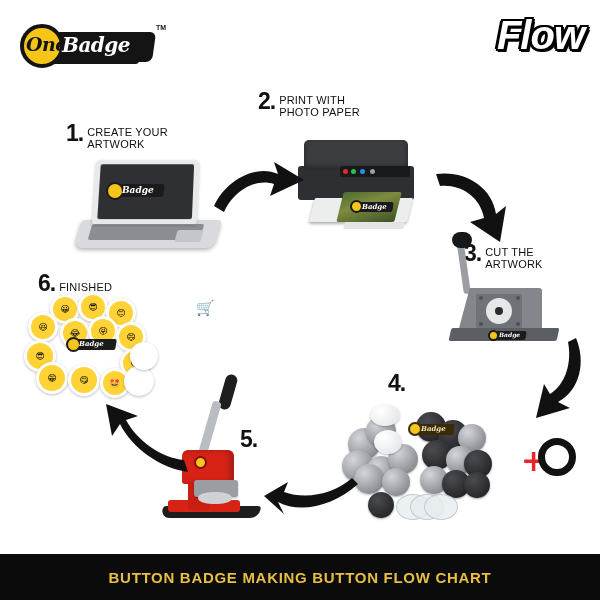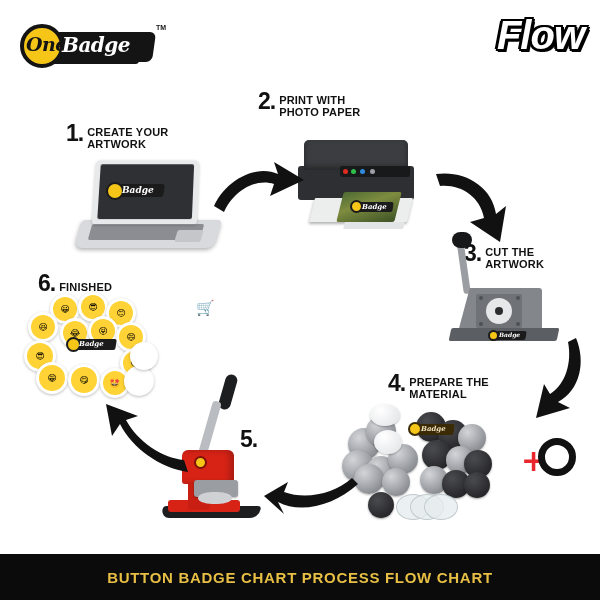--- a/index.html
+++ b/index.html
@@ -5,21 +5,21 @@
   html,body{margin:0;padding:0;background:#fff;}
   body{width:600px;height:600px;overflow:hidden;
        font-family:"Liberation Sans","DejaVu Sans",sans-serif;}
   #canvas{position:relative;width:600px;height:600px;background:#ffffff;overflow:hidden;}
 
   
   .abs{position:absolute;}
   .step-label{position:absolute;display:flex;align-items:flex-start;gap:4px;}
   .step-num{font-size:23px;font-weight:bold;color:#111;line-height:.85;letter-spacing:-1px;}
   .step-num::after{content:".";}
-  .step-txt{font-size:11px;font-weight:bold;color:#111;line-height:1.12;
+  .step-txt{font-size:11px;font-weight:normal;color:#111;line-height:1.12;
             letter-spacing:.2px;text-transform:uppercase;padding-top:2px;white-space:pre-line;}
 
   
   #logo{left:14px;top:20px;width:150px;height:52px;}
   .lg-circle{position:absolute;left:6px;top:4px;width:44px;height:44px;border-radius:50%;
              background:#F5C518;border:4px solid #141414;box-sizing:border-box;}
   .lg-plate{position:absolute;left:28px;top:12px;width:112px;height:30px;background:#141414;
             border-radius:6px;transform:skewX(-8deg);}
   .lg-plate2{position:absolute;left:33px;top:38px;width:92px;height:6px;background:#141414;
              border-radius:3px;transform:skewX(-8deg);}
@@ -199,22 +199,20 @@
     <div class="step-txt">PRINT WITH
 PHOTO PAPER</div>
   </div>
   <div class="step-label" style="left:464px;top:244px;">
     <div class="step-num">3</div>
     <div class="step-txt">CUT THE
 ARTWORK</div>
   </div>
   <div class="step-label" style="left:388px;top:374px;">
     <div class="step-num">4</div>
-    <div class="step-txt">PREPARE THE
-MATERIAL</div>
   </div>
   <div class="step-label" style="left:240px;top:430px;">
     <div class="step-num">5</div>
   </div>
   <div class="step-label" style="left:38px;top:274px;">
     <div class="step-num">6</div>
     <div class="step-txt" style="padding-top:7px;">FINISHED</div>
   </div>
 
   <div class="abs" id="laptop">
@@ -373,16 +371,16 @@
 
   <svg class="arrow" style="left:92px;top:402px;" width="100" height="76" viewBox="0 0 100 76">
     <path d="M96 70 C68 66 40 46 28 22 L20 34 L14 2 L46 14 L34 18 C46 40 70 56 92 58 Z" fill="#111"></path>
   </svg>
 
   <div class="abs" id="wm">
     <span class="wm-cart">🛒</span>
   </div>
 
   <div class="abs" id="banner">
-    <span>BUTTON BADGE CHART PROCESS FLOW CHART</span>
+    <span>BUTTON BADGE MAKING BUTTON FLOW CHART</span>
   </div>
 
 </div>
 
 </body></html>

